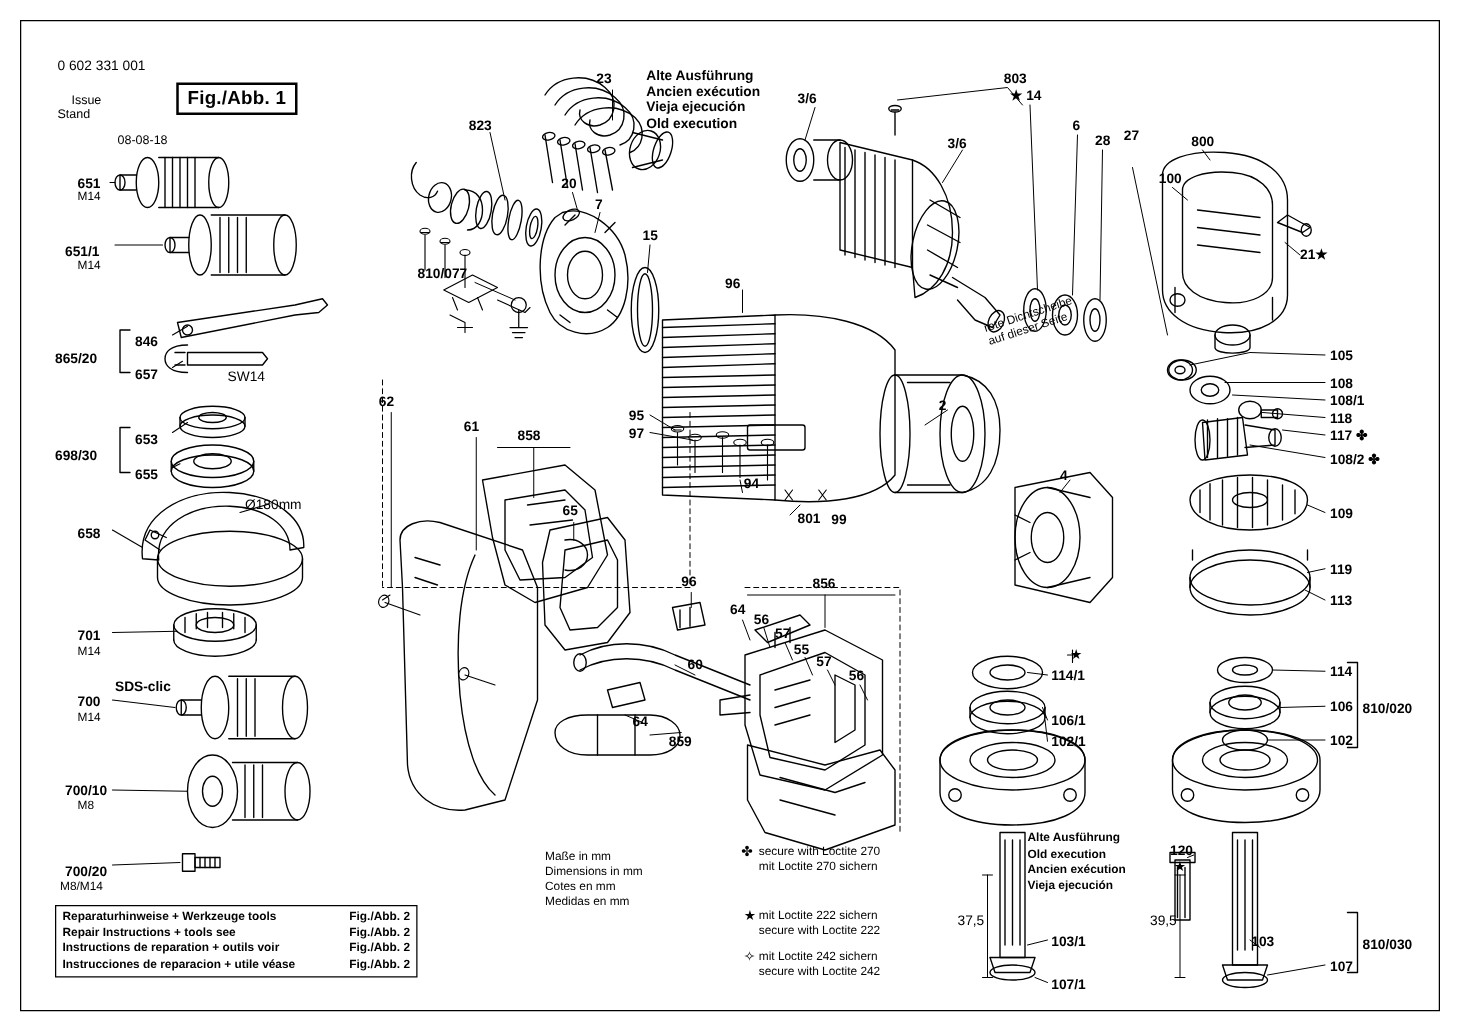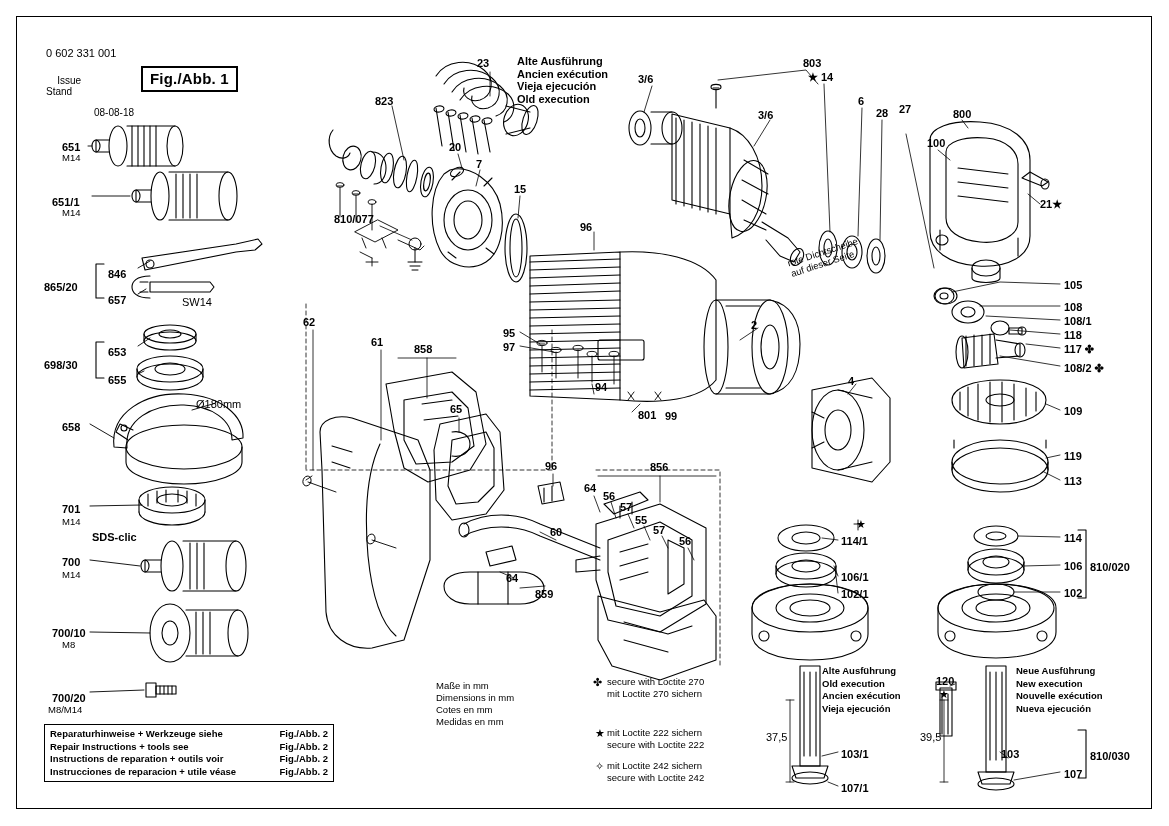--- a/index.html
+++ b/index.html
@@ -589,21 +589,21 @@
   <div class="lbl b" style="left:936px;top:675px">120</div>
   <div class="lbl" style="left:939px;top:688px">★</div>
   <div class="lbl" style="left:766px;top:731px">37,5</div>
   <div class="lbl" style="left:920px;top:731px">39,5</div>
   <div class="lbl b" style="left:841px;top:748px">103/1</div>
   <div class="lbl b" style="left:841px;top:782px">107/1</div>
   <div class="lbl b" style="left:1001px;top:748px">103</div>
   <div class="lbl b" style="left:1064px;top:768px">107</div>
   <div class="lbl b" style="left:1090px;top:750px">810/030</div>
 
-  <div class="lbl b" style="left:92px;top:531px">SDS-clic</div>
+  <div class="lbl b" style="left:92px;top:544px">SDS-clic</div>
 
   <div class="lbl b" style="left:517px;top:55px;line-height:12.6px">Alte Ausführung
 Ancien exécution
 Vieja ejecución
 Old execution</div>
 
   <div class="lbl sm rot" style="left:786px;top:258px;transform:rotate(-18deg);line-height:11px">rote Dichtscheibe
 auf dieser Seite</div>
 
   <div class="note" style="left:436px;top:680px">Maße in mm
@@ -618,28 +618,24 @@
   <div class="note" style="left:607px;top:760px">mit Loctite 242 sichern
 secure with Loctite 242</div>
   <div class="lbl" style="left:593px;top:676px">✤</div>
   <div class="lbl" style="left:595px;top:727px">★</div>
   <div class="lbl" style="left:595px;top:760px">✧</div>
 
   <div class="note b" style="left:822px;top:665px;line-height:12.6px">Alte Ausführung
 Old execution
 Ancien exécution
 Vieja ejecución</div>
-  <div class="note b" style="left:1016px;top:665px;line-height:12.6px">Neue Ausführung
-New execution
-Nouvelle exécution
-Nueva ejecución</div>
 
   <div class="legend">
     <div>
-      <span>Reparaturhinweise + Werkzeuge siehe</span>
+      <span>Reparaturhinweise + Werkzeuge tools</span>
       <span class="r">Fig./Abb. 2</span>
     </div>
     <div>
       <span>Repair Instructions + tools see</span>
       <span class="r">Fig./Abb. 2</span>
     </div>
     <div>
       <span>Instructions de reparation + outils voir</span>
       <span class="r">Fig./Abb. 2</span>
     </div>

